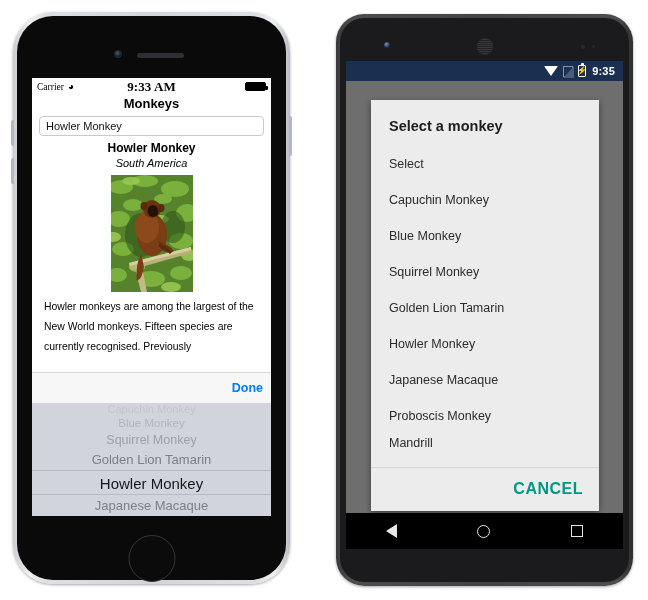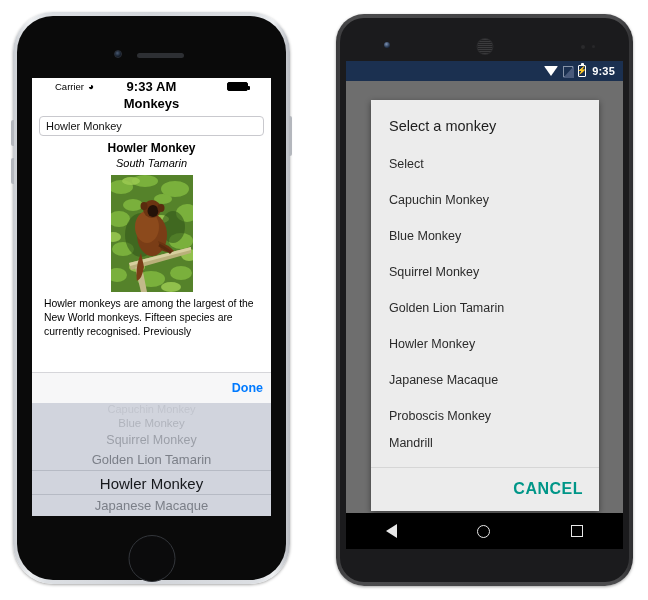--- a/index.html
+++ b/index.html
@@ -53,22 +53,23 @@
     background: #b4b7bd; border-radius: 0 2px 2px 0;
   }
   .ip-screen {
     position: absolute; left: 19px; top: 66px; width: 239px; height: 438px;
     background: #ffffff; overflow: hidden;
   }
 
   
   .ios-status {
     height: 17px; display: flex; align-items: center;
-    padding: 0 23px; font-size: 10px; color: #000;
+    padding: 0 5px; font-size: 10px; color: #000;
     position: relative;
+    font-family: Liberation Serif, serif;
   }
   .ios-carrier { display:flex; align-items:center; gap:4px; font-size:9.5px; }
   .wifi-glyph { font-size: 10px; line-height: 1; }
   .ios-time {
     position: absolute; left: 0; right: 0; text-align: center;
     font-size: 13px; font-weight: bold; letter-spacing: .1px;
   }
   .ios-batt {
     margin-left: auto; width: 21px; height: 9px; position: relative;
     border: 1px solid #000; border-radius: 2px; background: #000;
@@ -92,21 +93,21 @@
 
   .ios-detail { text-align: center; padding: 0 6px; }
   .ios-sp-name { font-size: 12px; font-weight: bold; color: #000; line-height: 15px; }
   .ios-sp-loc  { font-size: 11px; font-style: italic; color: #000; line-height: 15px; }
 
   .ios-photo {
     width: 82px; height: 117px; margin: 4px auto 0;
     position: relative; overflow: hidden; background: #3f6b22;
   }
   .ios-desc {
-    font-size: 10.4px; line-height: 14px; color: #000;
+    font-size: 10.4px; line-height: 20px; color: #000;
     padding: 5px 6px 0; text-align: left;
   }
 
   
   .ios-toolbar {
     position: absolute; left: 0; right: 0; top: 294px; height: 31px;
     background: #f7f7f8; border-top: 1px solid #d6d6da;
     display: flex; align-items: center; justify-content: flex-end;
     padding-right: 8px;
   }
@@ -195,21 +196,21 @@
   .an-time { margin-left: 1px; letter-spacing: .2px; }
 
   .an-scrim { position: absolute; left:0; right:0; top:20px; bottom:0; background:#6e6e6e; }
 
   .an-dialog {
     position: absolute; left: 25px; top: 39px; width: 228px;
     background: #ececec;
     box-shadow: 0 2px 6px rgba(0,0,0,.45);
   }
   .an-dlg-title {
-    font-size: 14.5px; font-weight: normal; color: #1d1d1d;
+    font-size: 14.5px; font-weight: bold; color: #1d1d1d;
     padding: 18px 18px 12px;
   }
   .an-list { padding: 0 0 6px; }
   .an-item {
     font-size: 12.5px; color: #2b2b2b;
     padding: 11px 18px; line-height: 14px;
   }
   .an-item.clipped { padding-bottom: 2px; }
   .an-dlg-actions {
     border-top: 1px solid #d6d6d6;
@@ -258,21 +259,21 @@
       </div>
 
       <div class="ios-navtitle">Monkeys</div>
 
       <div class="ios-field-wrap">
         <input class="ios-field" type="text" value="Howler Monkey" style="">
       </div>
 
       <div class="ios-detail">
         <div class="ios-sp-name">Howler Monkey</div>
-        <div class="ios-sp-loc">South Tamarin</div>
+        <div class="ios-sp-loc">South America</div>
         <div class="ios-photo">
           <svg width="82" height="117" viewBox="0 0 82 117" preserveAspectRatio="none" aria-hidden="true">
             <rect width="82" height="117" fill="#55822a"></rect>
             <g fill="#7ab03c">
               <ellipse cx="10" cy="12" rx="12" ry="7"></ellipse>
                 <ellipse cx="34" cy="6" rx="13" ry="6"></ellipse>
               <ellipse cx="64" cy="14" rx="14" ry="8"></ellipse>
                 <ellipse cx="76" cy="38" rx="11" ry="9"></ellipse>
               <ellipse cx="8" cy="44" rx="11" ry="8"></ellipse>
                 <ellipse cx="22" cy="30" rx="10" ry="6"></ellipse>

